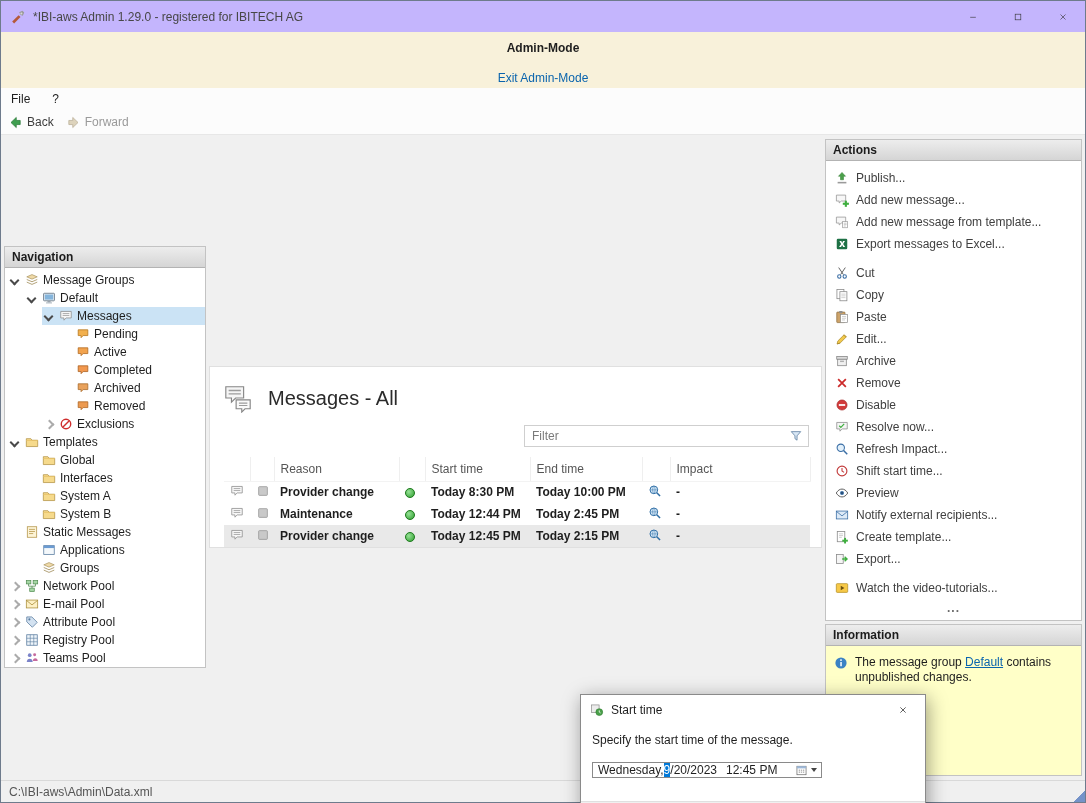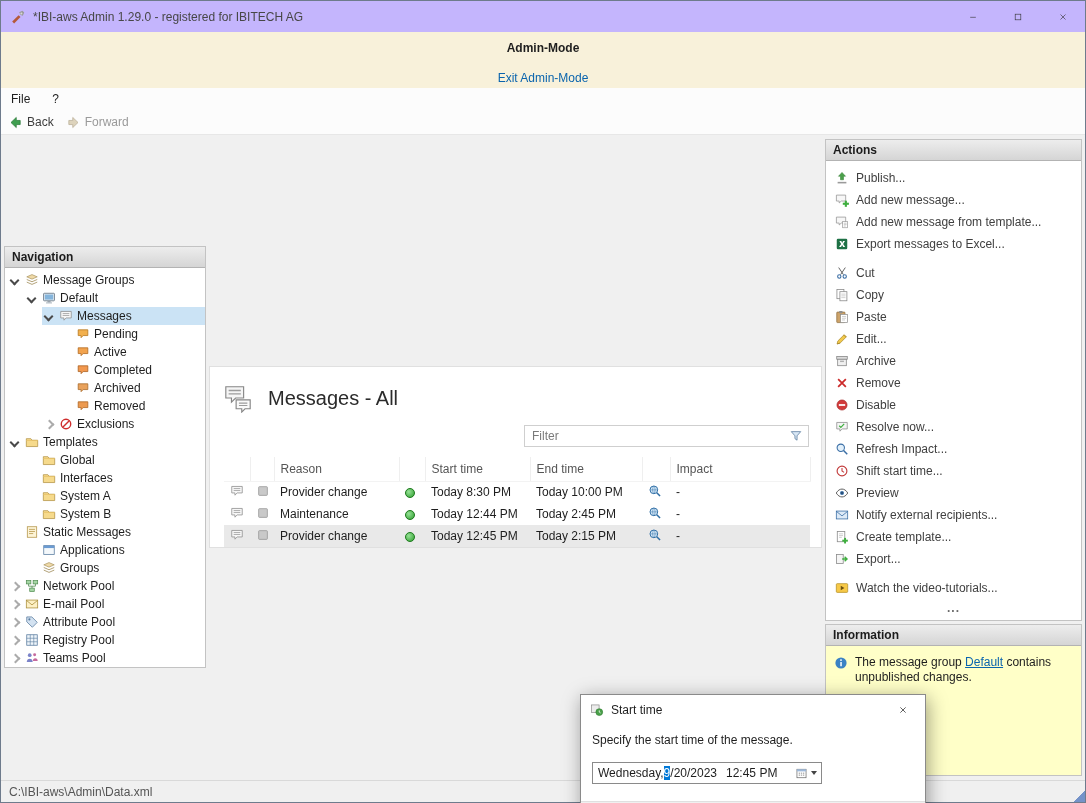--- a/index.html
+++ b/index.html
@@ -50,21 +50,21 @@
   .main-title { display:flex; align-items:center; gap:15px; padding:16px 0 0 13px; }
   .main-title .icon svg { width:30px; height:30px; }
   .main-title .txt { font-size:20px; color:#2b2b2b; }
   .filter-row { display:flex; justify-content:flex-end; margin:12px 12px 0 0; }
   .filter-box { width:285px; height:22px; border:1px solid #cfcfcf; display:flex; align-items:center; padding:0 5px 0 7px; background:#fff; }
   .filter-box input { flex:1; border:none; outline:none; font-family:"Liberation Sans", sans-serif; font-size:12px; color:#0f172a; }
   .filter-box input::placeholder { color:#7a7a7a; }
 
   table.msg-table { border-collapse:collapse; table-layout:fixed; width:586px; margin:10px 0 0 14px; }
   .msg-table th { height:24px; padding:0 6px; text-align:left; font-weight:normal; color:#555; border-right:1px solid #efefef; border-bottom:1px solid #f3f3f3; }
-  .msg-table td { height:22px; padding:0 6px; color:#1e1e1e; white-space:nowrap; }
+  .msg-table td { height:22px; padding:0 6px; color:#1e1e1e; white-space:nowrap;font-weight:bold; }
   .msg-table td .icon { display:inline-block; }
   .msg-row.selected td { background:#e9e9e9; }
   .status-dot { display:inline-block; width:10px; height:10px; border-radius:50%; background:radial-gradient(circle at 35% 35%, #96e296, #2f9e2f); border:1px solid #1f7a1f; vertical-align:middle; }
 
   .right-col { width:257px; flex:0 0 auto; display:flex; flex-direction:column; gap:3px; }
   .actions-panel { flex:1; min-height:0; }
   .actions-list { padding-top:6px; }
   .action-item { height:22px; display:flex; align-items:center; gap:7px; padding:0 9px; cursor:pointer; white-space:nowrap; }
   .action-item.gap { margin-top:7px; }
   .action-label { color:#404040; }
@@ -80,21 +80,21 @@
   .grip { position:absolute; right:0; bottom:0; width:13px; height:13px; background:linear-gradient(135deg, transparent 55%, #7593c9 55%); }
 
   
   .dialog { position:absolute; left:370px; top:327px; width:346px; height:152px; background:#fff; border:1px solid #8a8a8a; box-shadow:2px 4px 18px rgba(0,0,0,.38); display:flex; flex-direction:column; z-index:50; }
   .dialog-titlebar { flex:0 0 auto; height:30px; display:flex; align-items:center; gap:7px; padding-left:9px; }
   .dialog-title { color:#1e1e1e; }
   .dialog-close { margin-left:auto; width:44px; height:30px; display:flex; align-items:center; justify-content:center; cursor:pointer; }
   .dialog-close svg { width:10px; height:10px; display:block; }
   .dialog-body { flex:1; padding:6px 11px 0; }
   .dialog-message { margin-top:2px; }
-  .datetime-picker { margin-top:15px; width:230px; height:22px; border:1px solid #8a8a8a; display:flex; align-items:center; padding-left:5px; background:#fff; cursor:default; }
+  .datetime-picker { margin-top:15px; width:230px; height:16px; border:1px solid #8a8a8a; display:flex; align-items:center; padding-left:5px; background:#fff; cursor:default; }
   .dt-selected { background:#0078d7; color:#fff; }
   .dt-time { margin-left:9px; }
   .dt-drop { margin-left:auto; height:100%; display:flex; align-items:center; gap:3px; padding:0 4px 0 3px; cursor:pointer; }
   .dt-drop .icon svg { width:13px; height:13px; }
   .dt-caret { width:0; height:0; border-left:3.5px solid transparent; border-right:3.5px solid transparent; border-top:4px solid #444; }
   .dialog-footer { flex:0 0 auto; background:#f0f0f0; border-top:1px solid #e0e0e0; padding:9px 13px 10px; display:flex; justify-content:flex-end; gap:11px; }
   .btn { font-family:"Liberation Sans", sans-serif; font-size:12px; height:24px; border-radius:0; cursor:pointer; }
   .btn-ok { width:110px; background:#fdfdfd; border:2px solid #0078d7; }
   .btn-cancel { width:71px; background:#fdfdfd; border:1px solid #b0b0b0; }
 </style>

